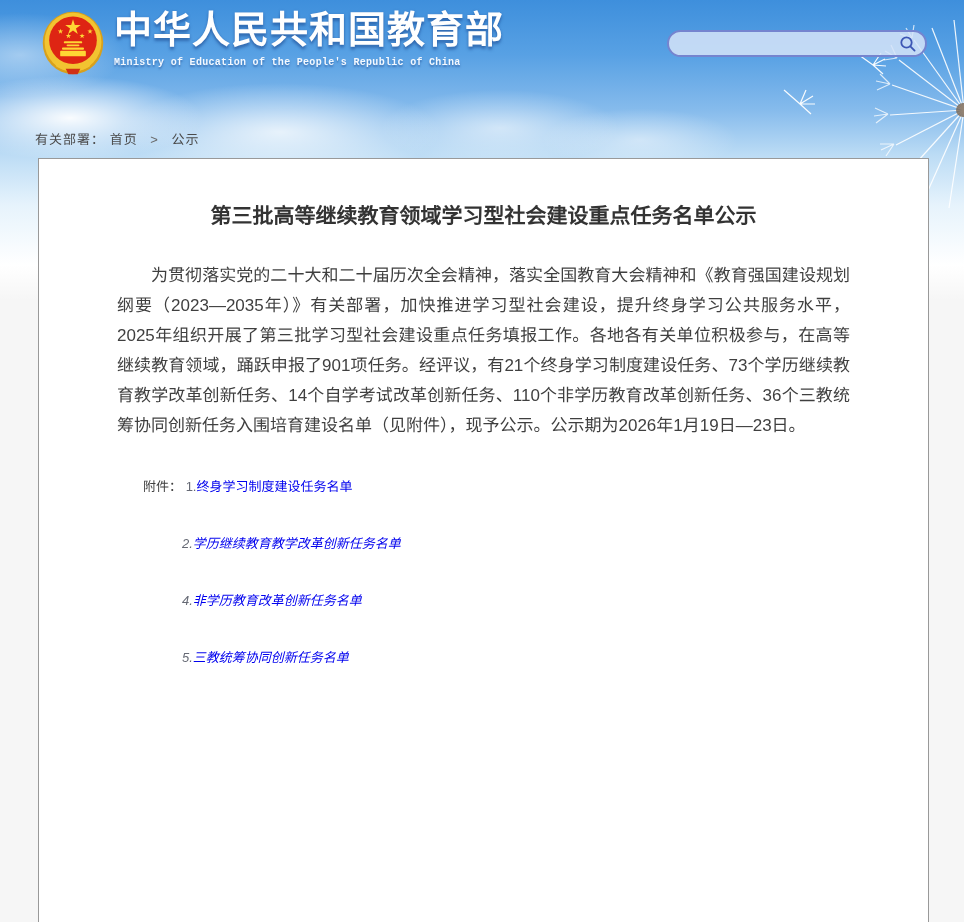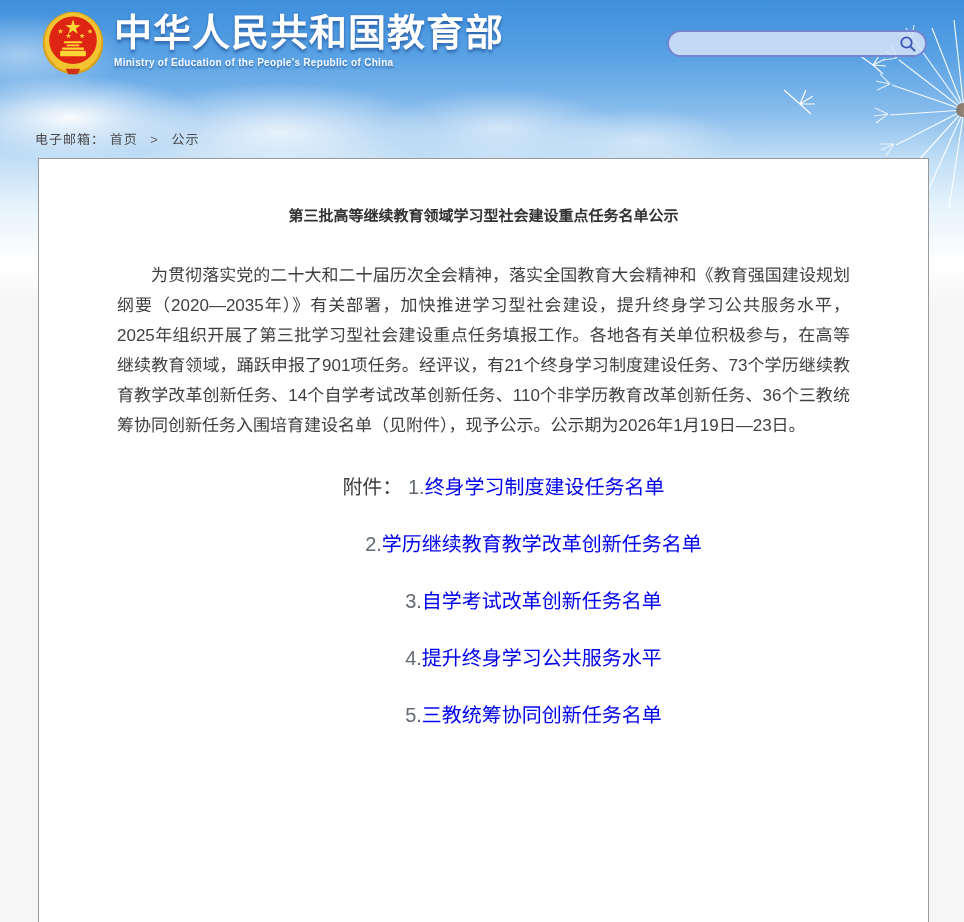--- a/index.html
+++ b/index.html
@@ -20,21 +20,21 @@
       radial-gradient(ellipse 170px 55px at 500px 128px, rgba(255,255,255,.55), rgba(255,255,255,0) 70%),
       radial-gradient(ellipse 150px 60px at 20px 55px,   rgba(255,255,255,.45), rgba(255,255,255,0) 70%),
       radial-gradient(ellipse 140px 45px at 640px 140px, rgba(255,255,255,.45), rgba(255,255,255,0) 70%),
       linear-gradient(180deg,#3e8fdc 0px,#58a1e4 55px,#86bbec 110px,#bcdcf5 155px,#e6f3fc 205px,#ffffff 265px,#f6f6f6 300px);
   }
   .dandelion { position:absolute; top:0; right:0; }
 
   
   .brand { position:absolute; top:8px; left:40px; display:flex; align-items:flex-start; }
   .emblem { width:66px; height:70px; margin-right:8px; }
-  .brand-text { padding-top:2px; }
+  .brand-text { padding-top:2px;font-family:Liberation Mono, monospace; }
   .cn-title {
     font-size:38px; font-weight:900; color:#ffffff; letter-spacing:1px;
     text-shadow:0 3px 3px rgba(25,70,140,.55), 0 0 2px rgba(60,110,180,.6);
     line-height:46px; white-space:nowrap;
   }
   .en-title {
     font-size:10px; font-weight:bold; color:#f4f9ff; letter-spacing:.3px;
     text-shadow:0 2px 2px rgba(25,70,140,.55);
     margin-top:1px; white-space:nowrap;
   }
@@ -62,30 +62,30 @@
   .breadcrumb .crumb-link { color:#4a4a4a; text-decoration:none; cursor:pointer;margin-top:44px; }
   .breadcrumb .sep { margin:0 8px; color:#6a6a6a; }
 
   
   .card {
     position:absolute; top:158px; left:38px; width:891px; height:1100px;
     background:#ffffff; border:1px solid #999999;
     padding:28px 78px 60px 78px;
   }
   .article-title {
-    font-size:15px; font-weight:bold; color:#333333;
+    font-size:21px; font-weight:bold; color:#333333;
     text-align:center; line-height:30px; margin:14px 0 30px 0;
     font-family:"Liberation Sans","DejaVu Sans",sans-serif;
   }
   .para {
     font-size:17px; color:#3f3f3f; line-height:30px;
     text-indent:2em; margin-bottom:31px; text-align:justify;
   }
-  .att-row { font-size:20px; color:#3f3f3f; line-height:30px; margin-bottom:27px; padding-left:2em;text-align:center; }
-  .att-row.cont { padding-left:5em; }
+  .att-row { font-size:13px; color:#3f3f3f; line-height:30px; margin-bottom:27px; padding-left:2em; }
+  .att-row.cont { padding-left:5em;font-style:italic; }
   .att-label { color:#3f3f3f; }
   .att-num { color:#666a75; }
   .att-link { color:#0000ee; text-decoration:none; cursor:pointer; }
 </style>
 </head>
 <body>
 
 <div class="sky">
 
   <svg class="dandelion" width="200" height="280" viewBox="0 0 200 280">
@@ -153,43 +153,40 @@
     <input class="search-input" type="text" placeholder="" style="">
     <button class="search-btn">
       <svg width="18" height="18" viewBox="0 0 18 18">
         <circle cx="7.5" cy="7.5" r="5.2" fill="none" stroke="#3c56b4" stroke-width="1.8"></circle>
         <line x1="11.6" y1="11.6" x2="15.6" y2="15.6" stroke="#3c56b4" stroke-width="1.8" stroke-linecap="round"></line>
       </svg>
     </button>
   </div>
 
   <div class="breadcrumb">
-    <span>电子邮箱：</span>
+    <span>有关部署：</span>
     <span class="crumb-link">首页</span>
     <span class="sep">&gt;</span>
     <span class="crumb-link">公示</span>
   </div>
 </div>
 
 <main class="card">
   <h1 class="article-title">第三批高等继续教育领域学习型社会建设重点任务名单公示</h1>
 
-  <p class="para">为贯彻落实党的二十大和二十届历次全会精神，落实全国教育大会精神和《教育强国建设规划纲要（2020—2035年）》有关部署，加快推进学习型社会建设，提升终身学习公共服务水平，2025年组织开展了第三批学习型社会建设重点任务填报工作。各地各有关单位积极参与，在高等继续教育领域，踊跃申报了901项任务。经评议，有21个终身学习制度建设任务、73个学历继续教育教学改革创新任务、14个自学考试改革创新任务、110个非学历教育改革创新任务、36个三教统筹协同创新任务入围培育建设名单（见附件），现予公示。公示期为2026年1月19日—23日。</p>
+  <p class="para">为贯彻落实党的二十大和二十届历次全会精神，落实全国教育大会精神和《教育强国建设规划纲要（2023—2035年）》有关部署，加快推进学习型社会建设，提升终身学习公共服务水平，2025年组织开展了第三批学习型社会建设重点任务填报工作。各地各有关单位积极参与，在高等继续教育领域，踊跃申报了901项任务。经评议，有21个终身学习制度建设任务、73个学历继续教育教学改革创新任务、14个自学考试改革创新任务、110个非学历教育改革创新任务、36个三教统筹协同创新任务入围培育建设名单（见附件），现予公示。公示期为2026年1月19日—23日。</p>
 
   <div class="attachments">
     <div class="att-row">
       <span class="att-label">附件：</span>
       <span class="att-num">1.</span><a class="att-link">终身学习制度建设任务名单</a>
     </div>
     <div class="att-row cont">
       <span class="att-num">2.</span><a class="att-link">学历继续教育教学改革创新任务名单</a>
     </div>
     <div class="att-row cont">
-      <span class="att-num">3.</span><a class="att-link">自学考试改革创新任务名单</a>
-    </div>
-    <div class="att-row cont">
-      <span class="att-num">4.</span><a class="att-link">提升终身学习公共服务水平</a>
+      <span class="att-num">4.</span><a class="att-link">非学历教育改革创新任务名单</a>
     </div>
     <div class="att-row cont">
       <span class="att-num">5.</span><a class="att-link">三教统筹协同创新任务名单</a>
     </div>
   </div>
 </main>
 
 </body></html>

